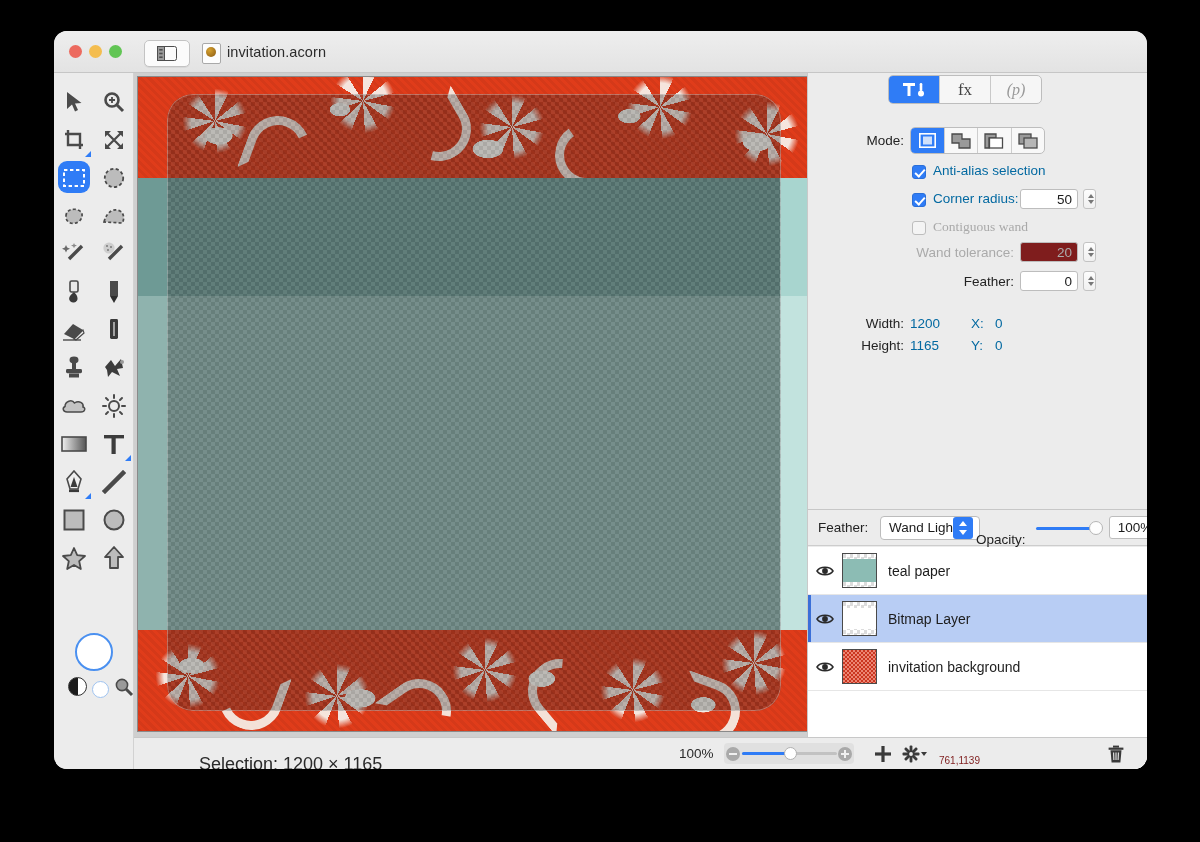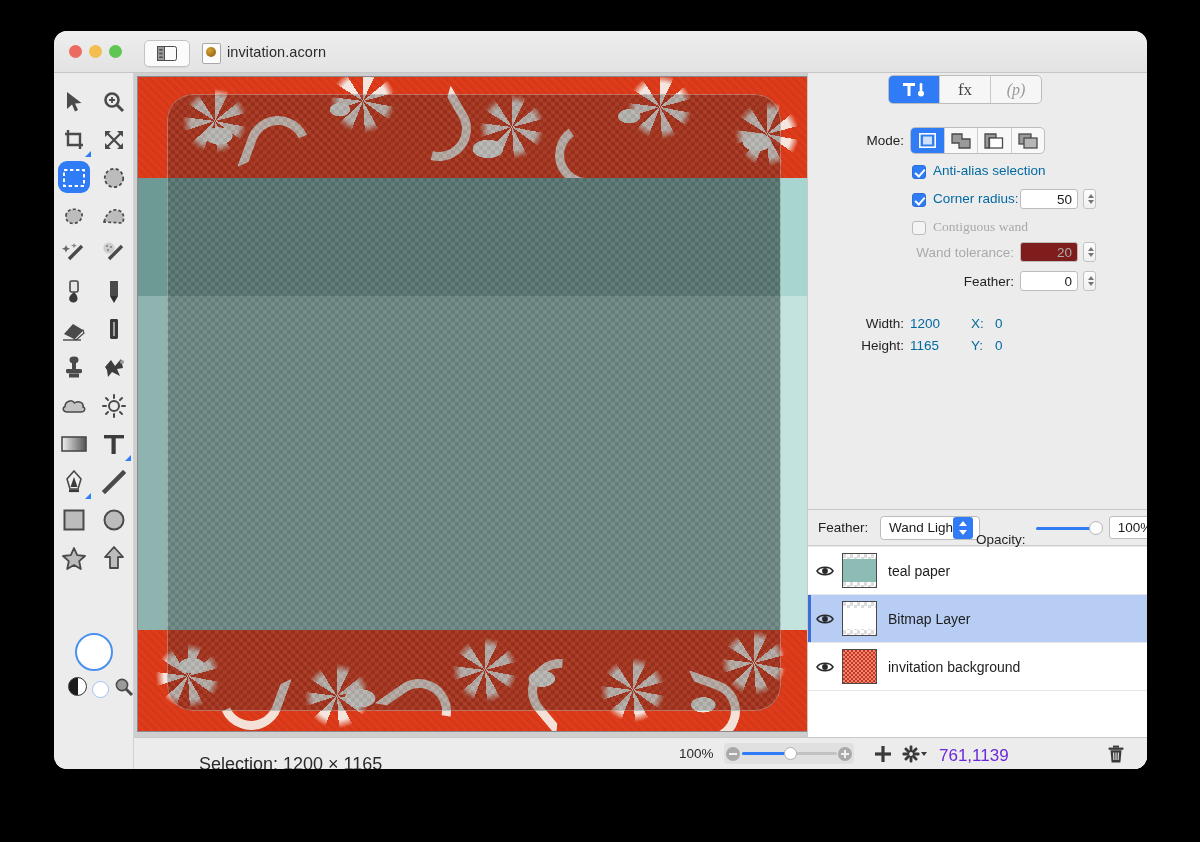--- a/index.html
+++ b/index.html
@@ -598,23 +598,23 @@
     content: "";
     position: absolute;
     left: 6px; top: 3px;
     width: 2px; height: 8px;
     background: #f0f0f0;
   }
   #add-layer-btn { position: absolute; left: 740px; top: 7px; width: 18px; height: 18px; }
   #layer-gear-btn { position: absolute; left: 768px; top: 7px; width: 28px; height: 18px; }
   #coords-text {
     position: absolute;
-    left: 805px; top: 8px;
-    font-size: 17px;
-    color: #6d28d9;
+    left: 805px; top: 17px;
+    font-size: 10px;
+    color: #7f1d1d;
   }
   #trash-btn { position: absolute; right: 22px; top: 7px; width: 18px; height: 18px; }
 </style>
 </head>
 <body>
 
 <div id="app-window">
 
   <div id="titlebar">
     <div class="traffic close"></div>

